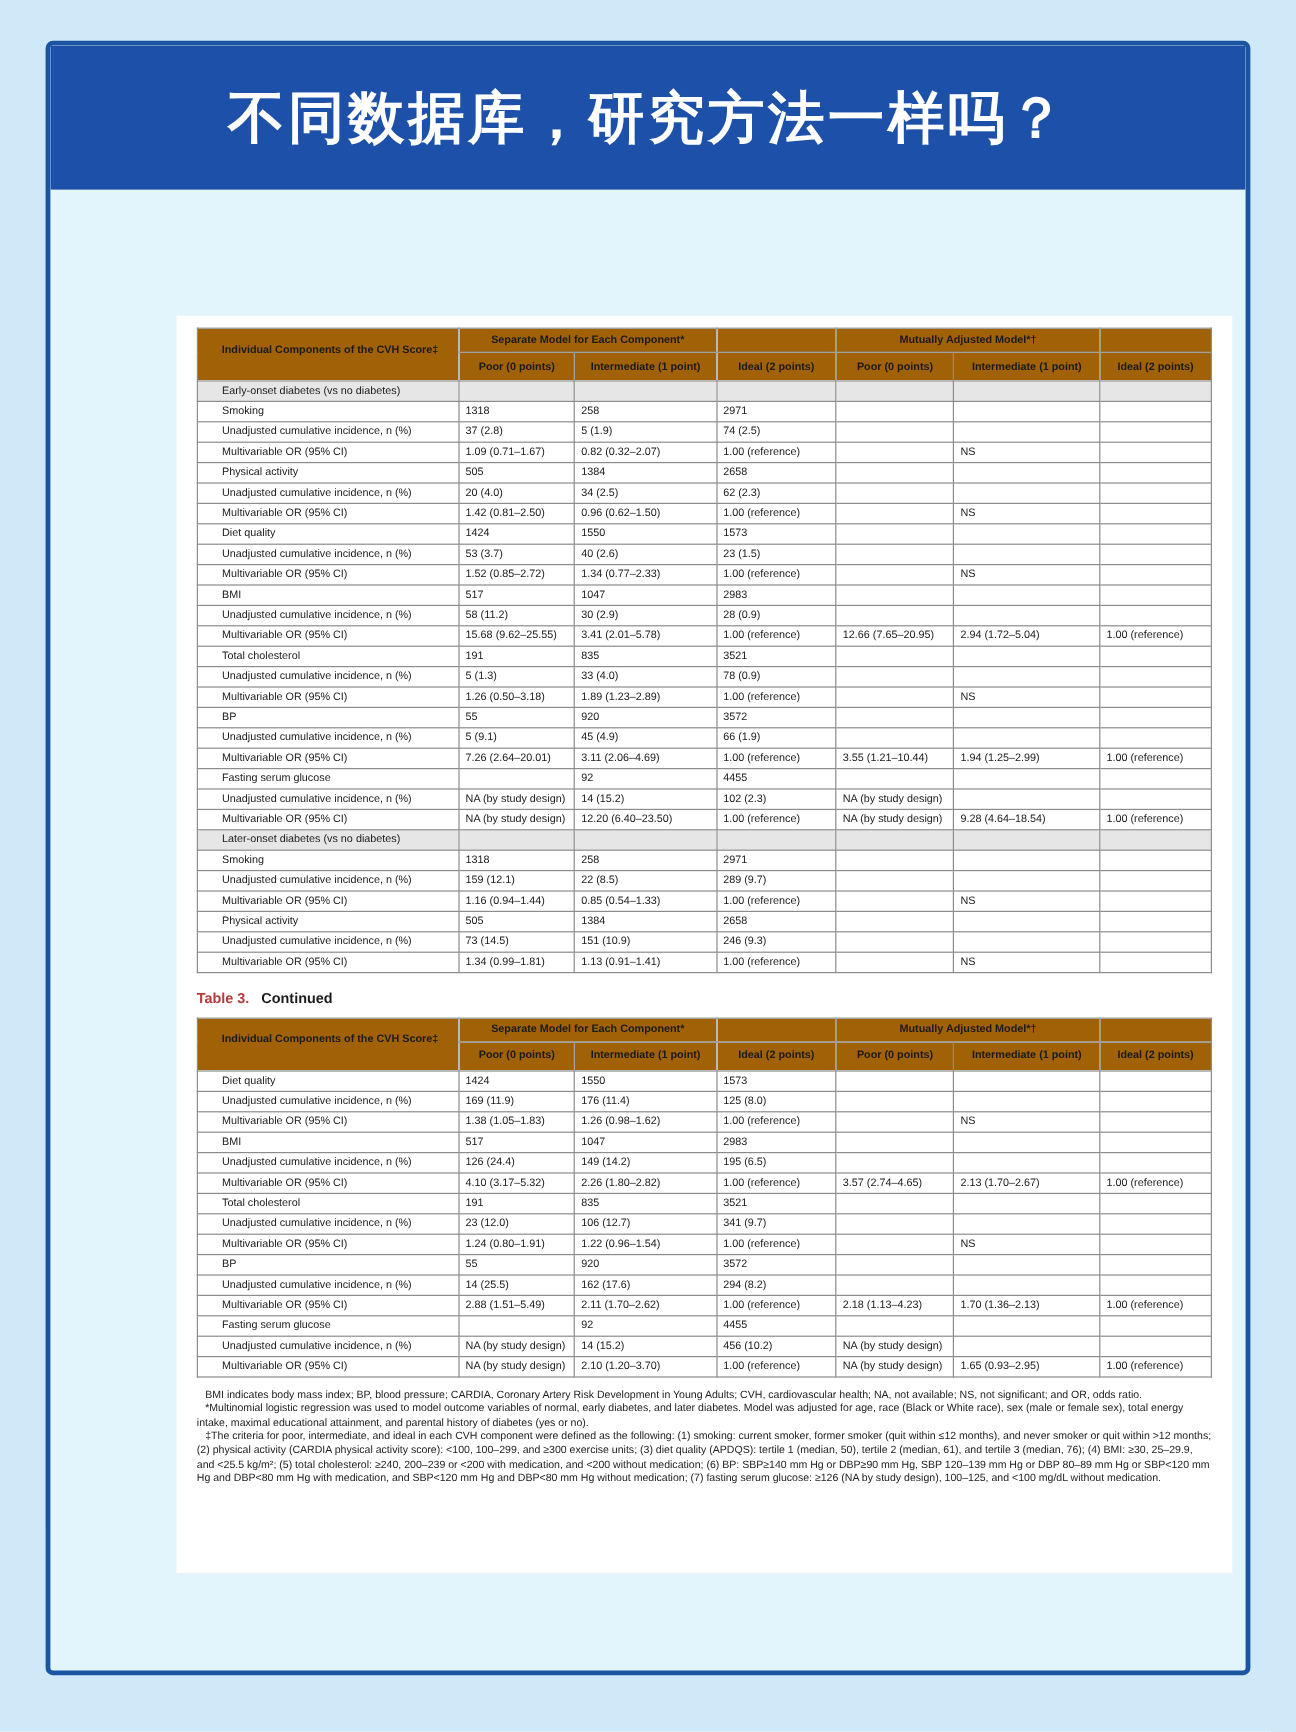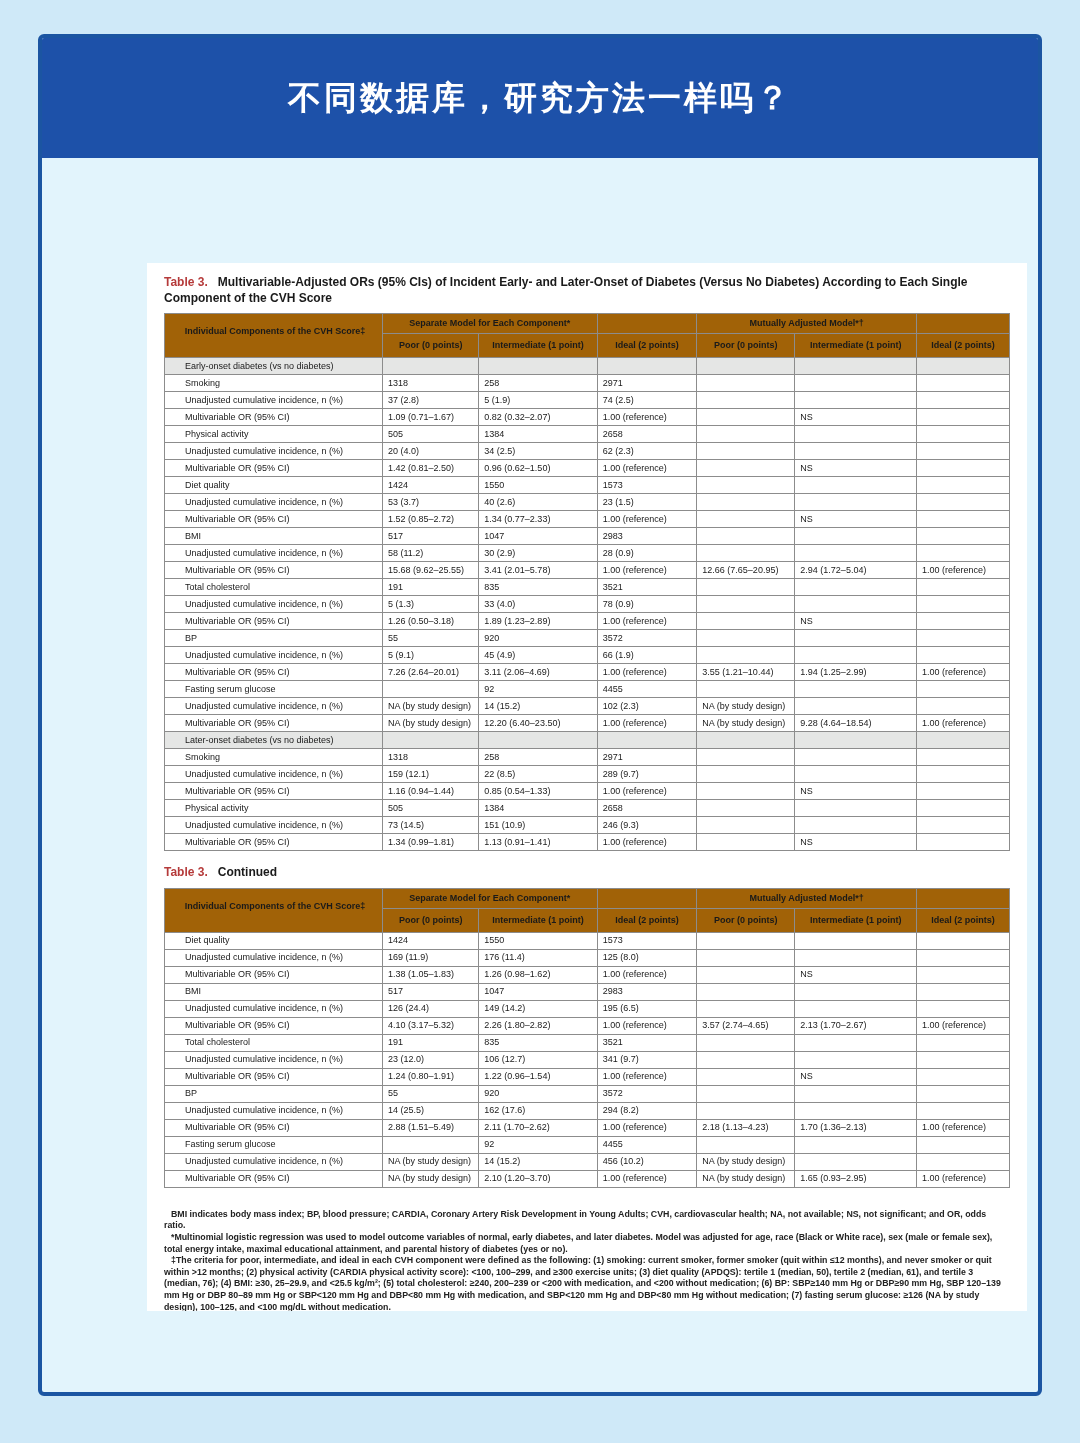--- a/index.html
+++ b/index.html
@@ -21,21 +21,21 @@
   }
   .banner {
     height: 120px;
     background: #1d51a9;
     display: flex;
     align-items: center;
     justify-content: center;
   }
   .banner-title {
     color: #ffffff;
-    font-size: 33px;
+    font-size: 47px;
     font-weight: bold;
     letter-spacing: 3px;
     text-align: center;
   }
   .paper {
     position: absolute;
     left: 105px; top: 225px;
     width: 880px; height: 1048px;
     background: #ffffff;
     padding: 10px 17px 12px 17px;
@@ -66,41 +66,38 @@
   }
   thead th { background: #a16207; font-weight: bold; text-align: center; }
   .group-row th { height: 20px; }
   .sub-row th { height: 24px; }
   th.label-col { vertical-align: bottom; padding-bottom: 20px; padding-left: 8px; }
   tbody td { height: 17px; }
   td.row-label { padding-left: 20px; }
   td.row-label.indent { padding-left: 20px; }
   tr.section-row td { background: #e5e6e5; }
   .tbl2 { margin-top: 14px; }
-  .footnotes { margin-top: 21px; font-weight: bold; }
+  .footnotes { margin-top: 9px; }
   .footnotes p {
     font-size: 8.8px;
     color: #222222;
     line-height: 1.32;
     text-indent: 7px;
   }
 </style>
 </head>
 <body>
 
 <div class="card">
   <div class="banner">
     <div class="banner-title">不同数据库，研究方法一样吗？</div>
   </div>
 
   <div class="paper">
 
-    <div class="tcaption">
-      <span class="tlabel">Table 3.</span><span class="ttitle">Multivariable-Adjusted ORs (95% CIs) of Incident Early- and Later-Onset of Diabetes (Versus No Diabetes) According to Each Single Component of the CVH Score</span>
-    </div>
     <table>
       <colgroup>
         <col style="width:25.8%">
           <col style="width:11.4%">
           <col style="width:14%">
           <col style="width:11.8%">
         <col style="width:11.6%">
           <col style="width:14.4%">
           <col style="width:11%">
       </colgroup>

